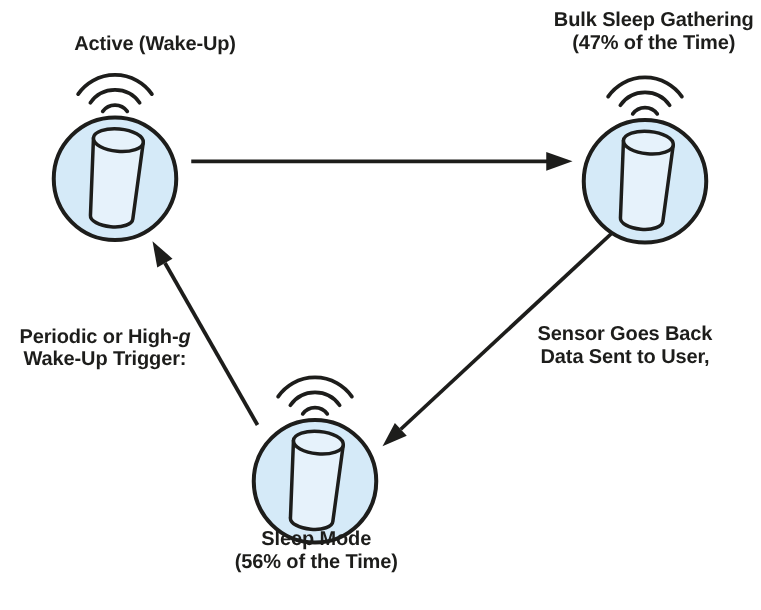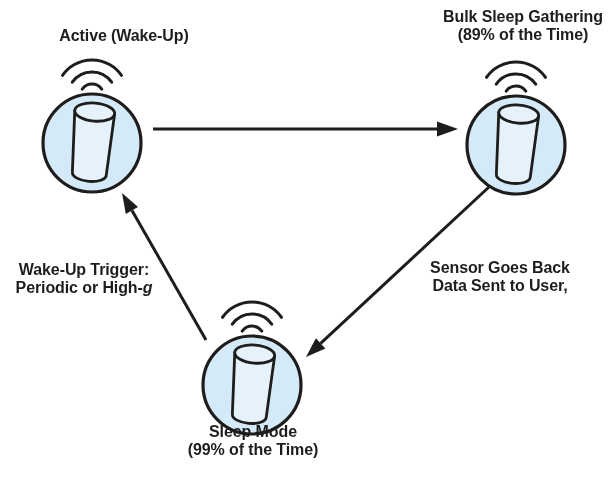--- a/index.html
+++ b/index.html
@@ -106,31 +106,31 @@
     <use href="#sensor-node" transform="translate(516,145)"></use>
     <use href="#sensor-node" transform="translate(252,385)"></use>
   </svg>
 
   <div class="label node-label-active">
     <div>Active (Wake-Up)</div>
   </div>
 
   <div class="label node-label-bulk">
     <div>Bulk Sleep Gathering</div>
-    <div>(89% of the Time)</div>
+    <div>(47% of the Time)</div>
   </div>
 
   <div class="label node-label-sleep">
     <div>Sleep Mode</div>
-    <div>(99% of the Time)</div>
+    <div>(56% of the Time)</div>
   </div>
 
   <div class="label edge-label-wake">
+    <div><span>Periodic or High-</span><span class="em">g</span></div>
     <div>Wake-Up Trigger:</div>
-    <div><span>Periodic or High-</span><span class="em">g</span></div>
   </div>
 
   <div class="label edge-label-datasent">
     <div>Sensor Goes Back</div>
     <div>Data Sent to User,</div>
   </div>
 
 </div>
 
 </body></html>

